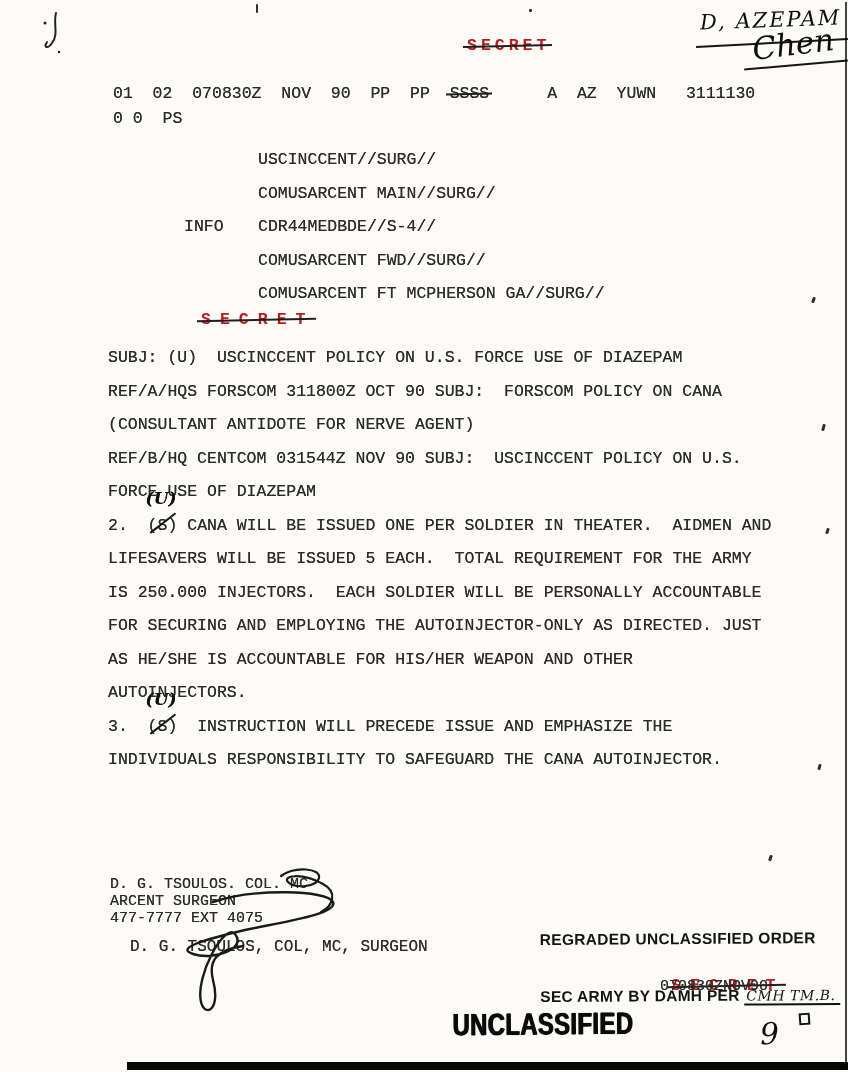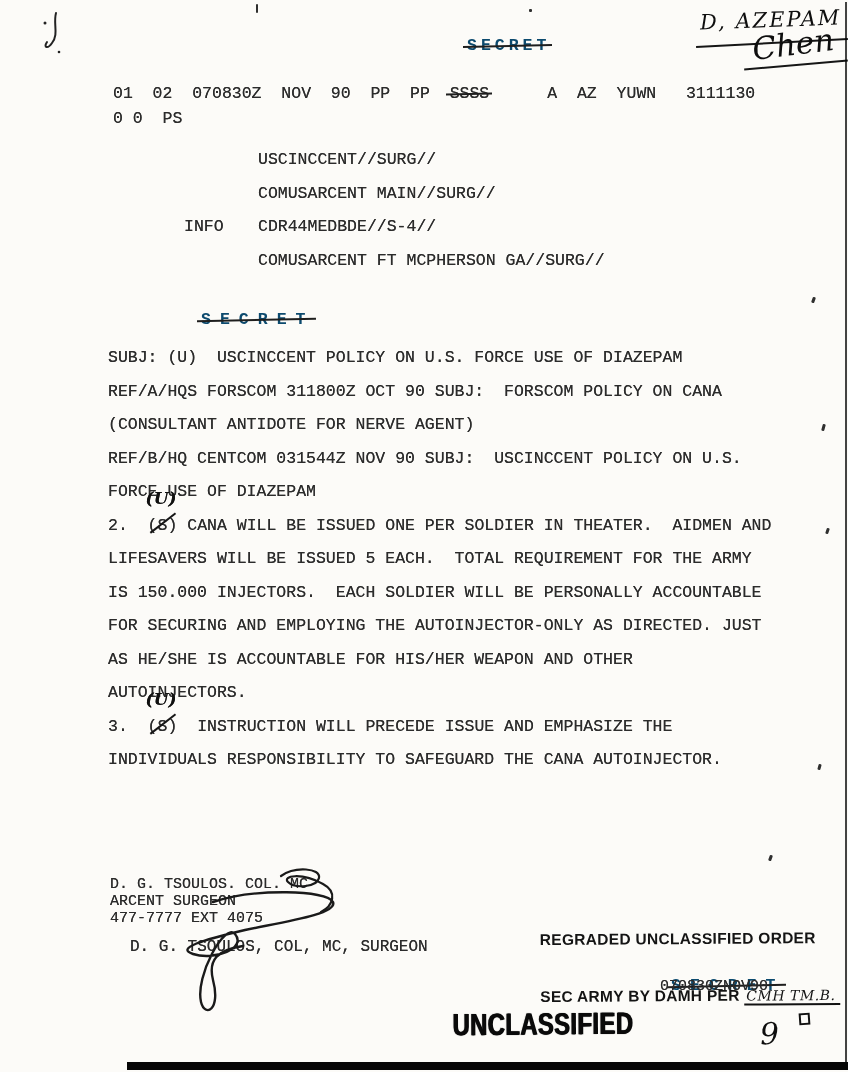--- a/index.html
+++ b/index.html
@@ -10,21 +10,21 @@
     font-family:"Liberation Mono","DejaVu Sans Mono",monospace;
   }
   .abs{position:absolute;}
   .mono{font-size:16.5px;white-space:pre;text-shadow:0 0 .5px rgba(45,45,45,.85);}
   .mono-sm{font-size:15px;white-space:pre;text-shadow:0 0 .5px rgba(45,45,45,.85);}
   .bl{margin:0;line-height:33.5px;font-size:16.5px;white-space:pre;text-shadow:0 0 .5px rgba(45,45,45,.85);}
   .sigl{margin:0;line-height:17px;font-size:15px;white-space:pre;text-shadow:0 0 .5px rgba(45,45,45,.85);}
   
   .hstrike{position:relative;display:inline-block;}
   .hstrike::after{content:"";position:absolute;left:-4px;right:-2px;top:46%;height:2.2px;background:#1e1e1e;transform:rotate(-1.2deg);}
-  .secret{font-size:16.5px;font-weight:bold;white-space:pre;color:#0c4a6e;}
+  .secret{font-size:16.5px;font-weight:bold;white-space:pre;color:#b91c1c;}
   
   .struckS{position:relative;display:inline-block;}
   .struckS::after{content:"";position:absolute;left:-1px;top:13px;width:32px;height:2.2px;background:#161616;transform:rotate(-38deg);}
   .handU{position:absolute;left:-2px;top:-27px;font-family:"DejaVu Serif","Liberation Serif",serif;font-style:italic;font-size:17px;font-weight:bold;color:#101010;white-space:pre;}
   .hand{font-family:"DejaVu Serif","Liberation Serif",serif;font-style:italic;color:#0e0e0e;}
   .hw1{font-size:21px;letter-spacing:2px;transform:rotate(-2deg);white-space:pre;}
   .hw2{font-size:31px;transform:rotate(-7deg);white-space:pre;}
   .stamp{font-family:"Liberation Sans","DejaVu Sans",sans-serif;font-weight:bold;color:#141414;}
   .regrade{font-size:15.5px;line-height:19px;letter-spacing:.3px;transform:rotate(-.4deg);white-space:pre;}
   .cmh{font-family:"DejaVu Serif",serif;font-style:italic;font-weight:normal;font-size:14px;border-bottom:2px solid #121212;padding:0 5px 0 2px;letter-spacing:.5px;}
@@ -63,36 +63,37 @@
 
   
   <div class="abs mono" style="left:113px;top:84px"><span>01  02  070830Z  NOV  90  PP  PP  </span><span class="hstrike">SSSS</span><span style="margin-left:58px">A  AZ  YUWN   3111130</span></div>
   <div class="abs mono" style="left:113px;top:109px">0 0  PS</div>
 
   
   <div class="abs" style="left:258px;top:143px">
     <p class="bl">USCINCCENT//SURG//</p>
     <p class="bl">COMUSARCENT MAIN//SURG//</p>
     <p class="bl" style="position:relative"><span class="abs" style="left:-74px;top:0">INFO</span><span>CDR44MEDBDE//S-4//</span></p>
+    <p class="bl">COMUSARCENT FWD//SURG//</p>
     <p class="bl">COMUSARCENT FT MCPHERSON GA//SURG//</p>
   </div>
 
   
   <div class="abs secret hstrike" style="left:108px;top:310px;letter-spacing:9px">SECRET</div>
 
   
   <div class="abs" style="left:108px;top:341px;width:710px">
     <p class="bl">SUBJ: (U)  USCINCCENT POLICY ON U.S. FORCE USE OF DIAZEPAM</p>
     <p class="bl">REF/A/HQS FORSCOM 311800Z OCT 90 SUBJ:  FORSCOM POLICY ON CANA</p>
     <p class="bl">(CONSULTANT ANTIDOTE FOR NERVE AGENT)</p>
     <p class="bl">REF/B/HQ CENTCOM 031544Z NOV 90 SUBJ:  USCINCCENT POLICY ON U.S.</p>
     <p class="bl">FORCE USE OF DIAZEPAM</p>
     <p class="bl"><span>2.  </span><span class="struckS"><span>(S)</span><span class="handU">(U)</span></span><span> CANA WILL BE ISSUED ONE PER SOLDIER IN THEATER.  AIDMEN AND</span></p>
     <p class="bl">LIFESAVERS WILL BE ISSUED 5 EACH.  TOTAL REQUIREMENT FOR THE ARMY</p>
-    <p class="bl">IS 150.000 INJECTORS.  EACH SOLDIER WILL BE PERSONALLY ACCOUNTABLE</p>
+    <p class="bl">IS 250.000 INJECTORS.  EACH SOLDIER WILL BE PERSONALLY ACCOUNTABLE</p>
     <p class="bl">FOR SECURING AND EMPLOYING THE AUTOINJECTOR-ONLY AS DIRECTED. JUST</p>
     <p class="bl">AS HE/SHE IS ACCOUNTABLE FOR HIS/HER WEAPON AND OTHER</p>
     <p class="bl">AUTOINJECTORS.</p>
     <p class="bl"><span>3.  </span><span class="struckS"><span>(S)</span><span class="handU">(U)</span></span><span>  INSTRUCTION WILL PRECEDE ISSUE AND EMPHASIZE THE</span></p>
     <p class="bl">INDIVIDUALS RESPONSIBILITY TO SAFEGUARD THE CANA AUTOINJECTOR.</p>
   </div>
 
   
   <div class="abs" style="left:110px;top:876px">
     <p class="sigl">D. G. TSOULOS. COL. MC</p>

